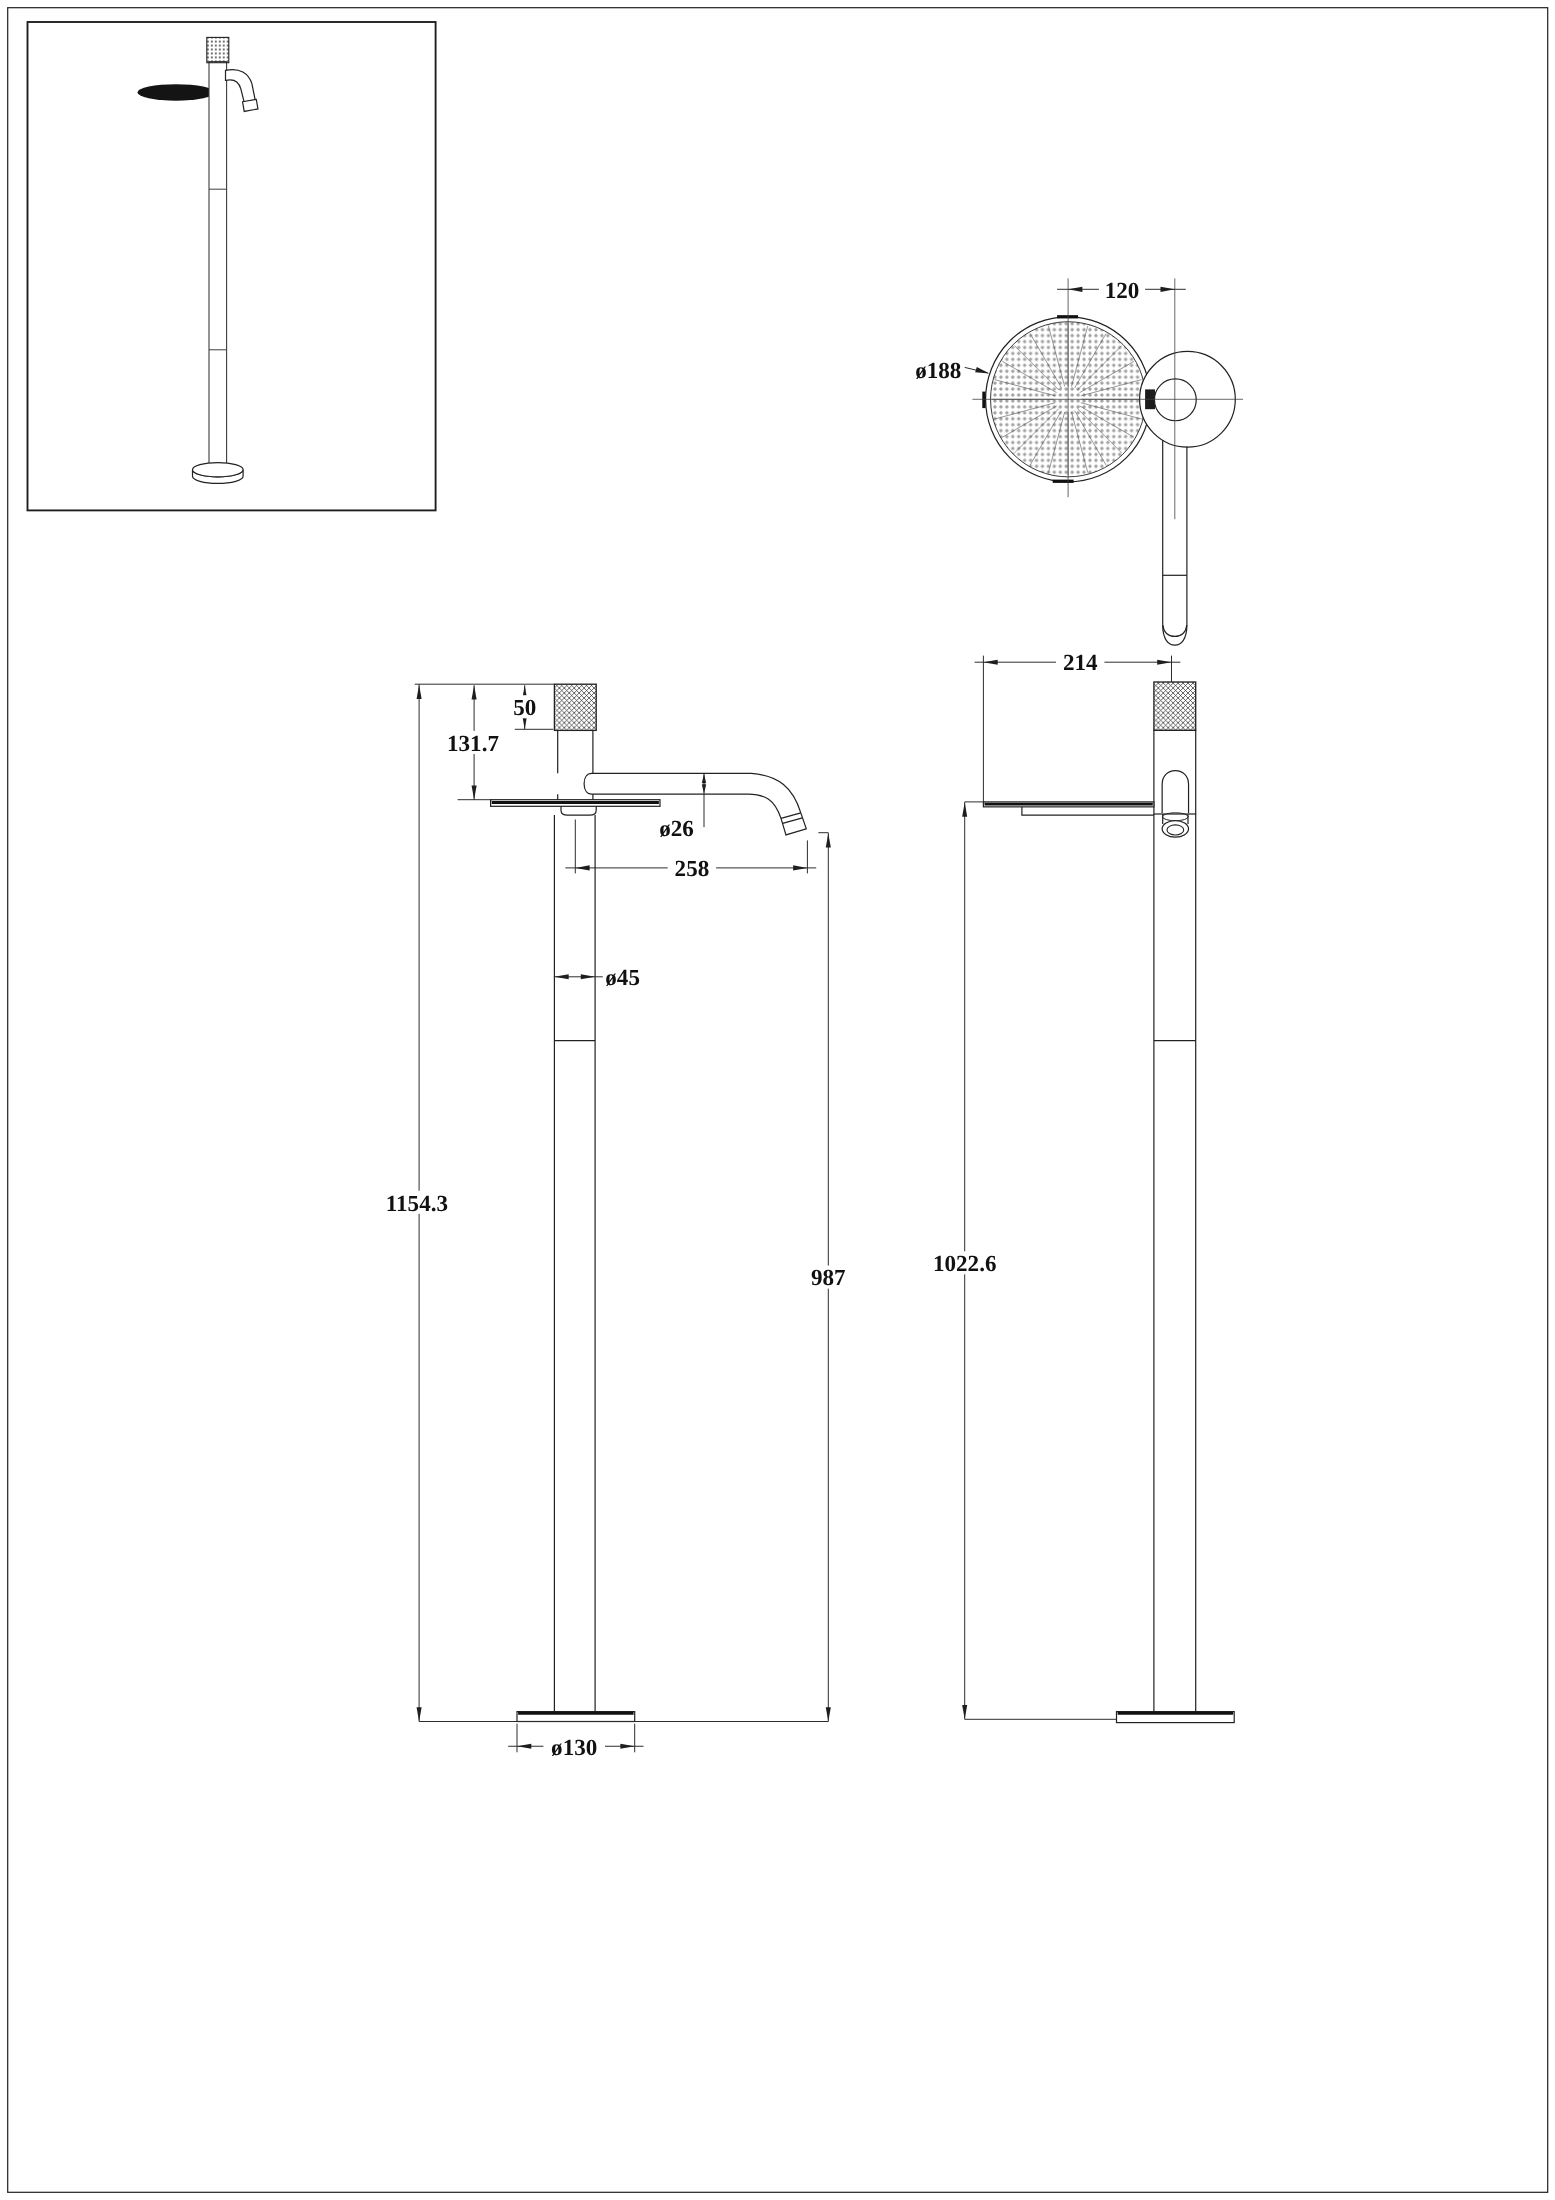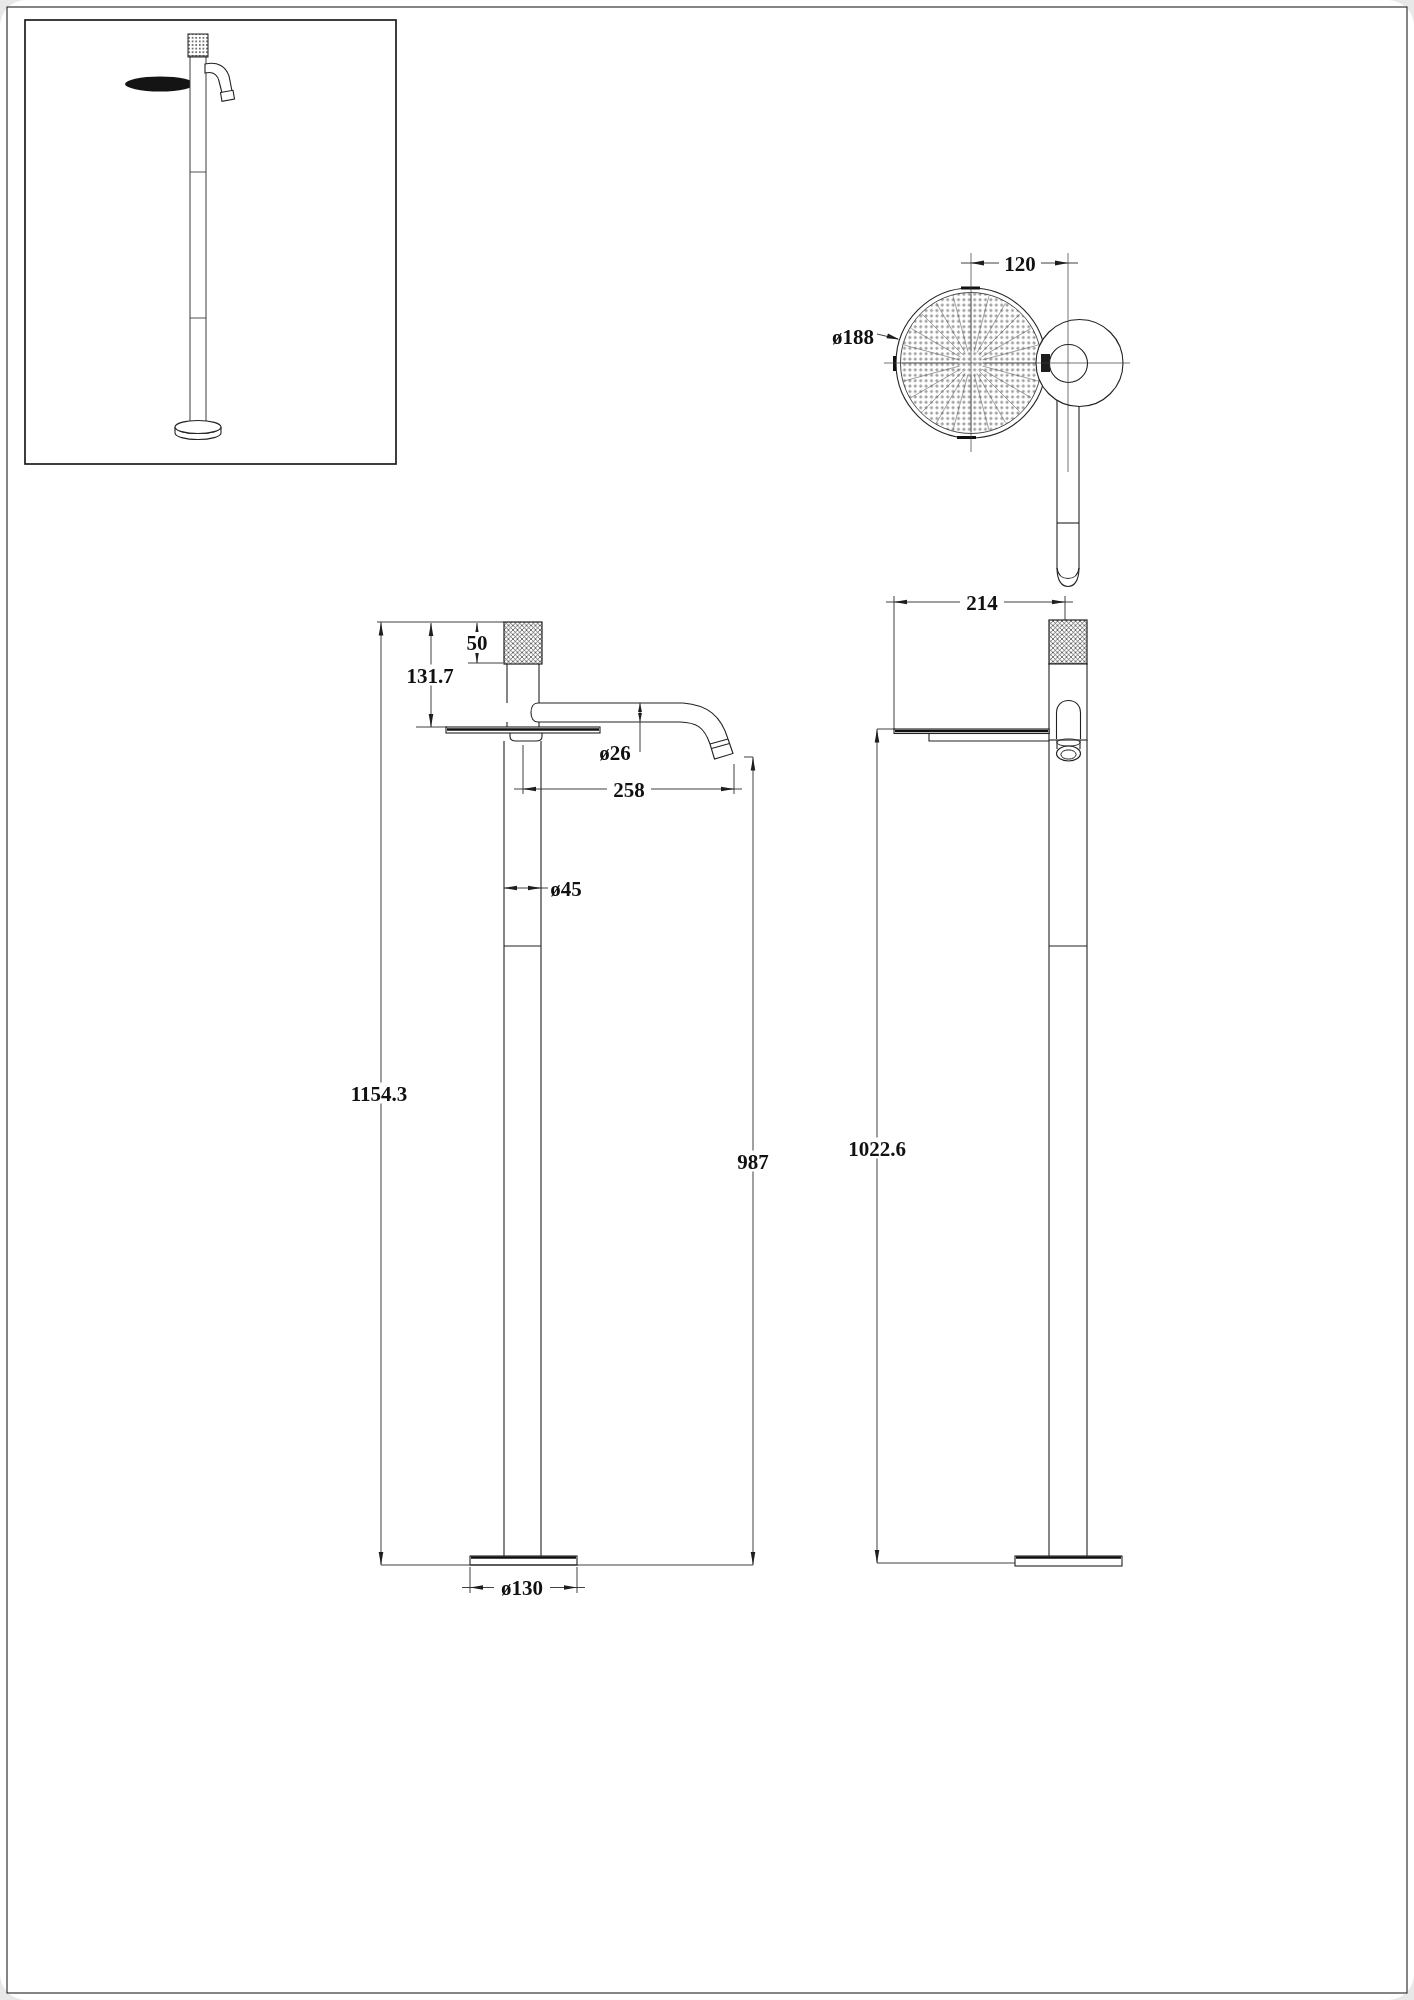--- a/index.html
+++ b/index.html
@@ -1,16 +1,16 @@
 <!DOCTYPE html>
 <html><head>
 <meta charset="utf-8">
 <style>
   html,body { margin:0; padding:0; background:#e8e8e8; }
-  .sheet { position:relative; width:1414px; height:2000px; background:#ffffff; margin:0 auto;border-radius:26px; }
+  .sheet { position:relative; width:1414px; height:2000px; background:#ffffff; margin:0 auto; }
   svg { display:block; }
   .ol  { stroke:#222; stroke-width:1.1; fill:none; stroke-linecap:butt; }
   .olw { stroke:#222; stroke-width:1.1; fill:#ffffff; }
   .dl  { stroke:#2a2a2a; stroke-width:0.9; fill:none; }
   .cl  { stroke:#3a3a3a; stroke-width:0.7; fill:none; }
   .ar  { fill:#1e1e1e; stroke:none; }
   .mask{ fill:#ffffff; stroke:none; }
   .dim { font-family:"Liberation Serif","DejaVu Serif",serif; font-size:21px; font-weight:bold;
          fill:#111; text-anchor:middle; }
 </style>

